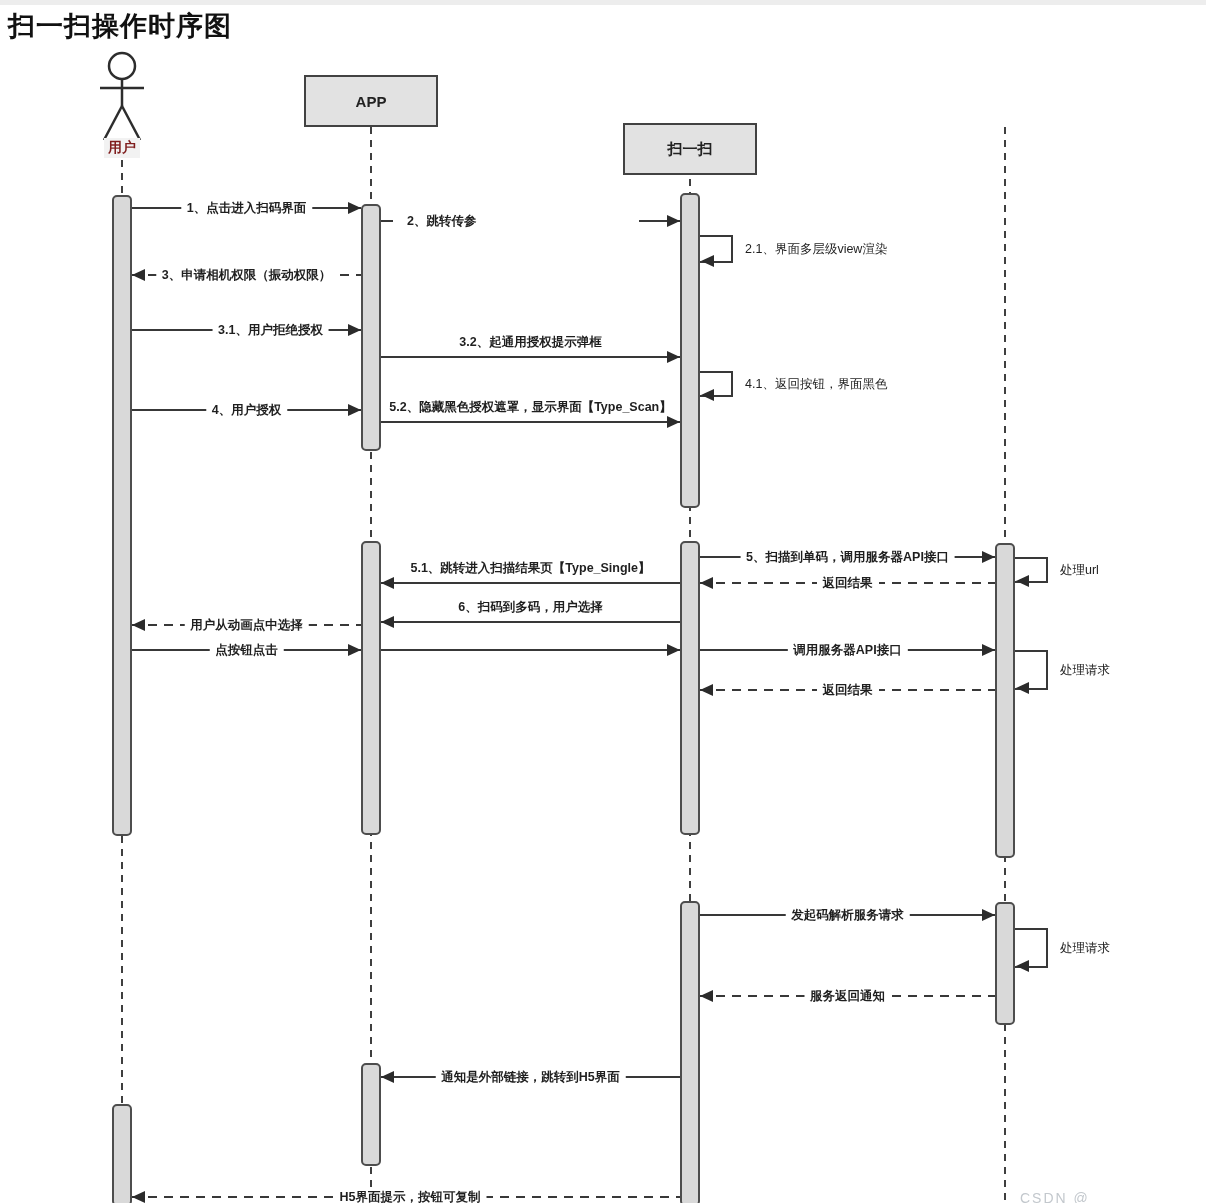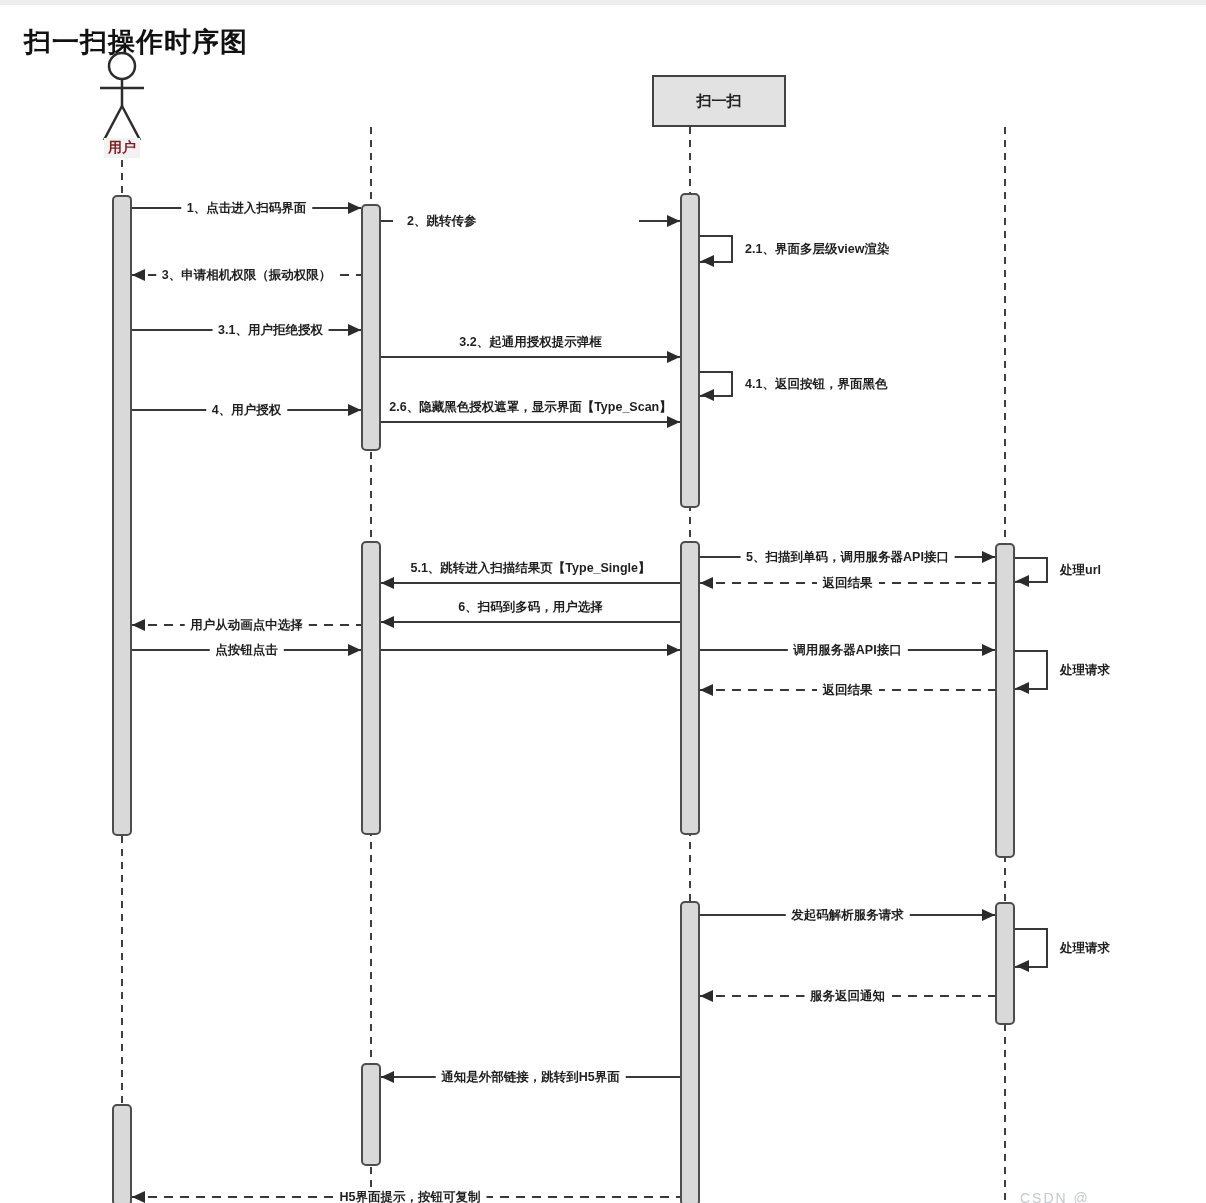--- a/index.html
+++ b/index.html
@@ -16,47 +16,48 @@
   .act{position:absolute;width:20px;background:#d9d9d9;border:2px solid #4d4d4d;border-radius:5px;box-sizing:border-box;}
   .msg-line{position:absolute;height:2px;background:#383838;}
   .msg-line.dashed{background:repeating-linear-gradient(90deg,#383838 0 9px,transparent 9px 16px);}
   .arrow-r{position:absolute;width:0;height:0;border-top:6px solid transparent;border-bottom:6px solid transparent;border-left:13px solid #2b2b2b;}
   .arrow-l{position:absolute;width:0;height:0;border-top:6px solid transparent;border-bottom:6px solid transparent;border-right:13px solid #2b2b2b;}
   .msg-label{position:absolute;transform:translateX(-50%);background:#fff;padding:0 6px;white-space:nowrap;
              font-size:12.5px;font-weight:600;line-height:18px;color:#1f1f1f;}
   .msg-label.above{background:transparent;}
   .msg-label.boxed{text-align:left;padding-left:14px;box-sizing:border-box;}
   .loop{position:absolute;width:33px;border:2px solid #383838;border-left:none;box-sizing:border-box;background:transparent;}
-  .loop-label{position:absolute;white-space:nowrap;font-size:12.5px;font-weight:700;line-height:18px;color:#1f1f1f;}
+  .loop-label{position:absolute;white-space:nowrap;font-size:12.5px;font-weight:400;line-height:18px;color:#1f1f1f;}
   .actor-label{position:absolute;transform:translateX(-50%);background:#f2f2f2;font-weight:700;font-size:14px;
                padding:1px 4px;white-space:nowrap;color:#7f1d1d;}
   .watermark{position:absolute;font-size:14px;color:#c3c8cd;letter-spacing:2px;white-space:nowrap;}
 </style>
 </head>
 <body>
 
 <div id="stage">
   <div class="top-strip"></div>
-  <h1 class="title" style="margin:16px;">扫一扫操作时序图</h1>
+  <h1 class="title" style="margin:0;">扫一扫操作时序图</h1>
 
   <svg width="90" height="96" style="position:absolute;left:77px;top:50px" viewBox="0 0 90 96">
     <circle cx="45" cy="16" r="13" fill="#ffffff" stroke="#2d2d2d" stroke-width="2.5"></circle>
     <line x1="45" y1="29" x2="45" y2="56" stroke="#2d2d2d" stroke-width="2.5"></line>
     <line x1="23" y1="38" x2="67" y2="38" stroke="#2d2d2d" stroke-width="2.5"></line>
     <line x1="45" y1="56" x2="27" y2="90" stroke="#2d2d2d" stroke-width="2.5"></line>
     <line x1="45" y1="56" x2="63" y2="90" stroke="#2d2d2d" stroke-width="2.5"></line>
   </svg>
   <div class="actor-label" style="left:122px;top:138px">用户</div>
 
   <div class="watermark" style="left:1020px;top:1190px">CSDN @</div>
 <div class="lifeline" style="left: 121px; top: 160px; height: 1043px;"></div>
     <div class="lifeline" style="left: 370px; top: 127px; height: 1076px;"></div>
     <div class="lifeline" style="left: 689px; top: 127px; height: 1076px;"></div>
     <div class="lifeline" style="left: 1004px; top: 127px; height: 1076px;"></div>
-    <div class="box" style="left: 652px;">扫一扫</div>
+    <div class="box" style="left: 304px;">APP</div>
+    <div class="box" style="left: 623px; margin-top: 48px;">扫一扫</div>
     <div class="act" style="left: 112px; top: 195px; height: 641px;"></div>
     <div class="act" style="left: 112px; top: 1104px; height: 102px;"></div>
     <div class="act" style="left: 361px; top: 204px; height: 247px;"></div>
     <div class="act" style="left: 361px; top: 541px; height: 294px;"></div>
     <div class="act" style="left: 361px; top: 1063px; height: 103px;"></div>
     <div class="act" style="left: 680px; top: 193px; height: 315px;"></div>
     <div class="act" style="left: 680px; top: 541px; height: 294px;"></div>
     <div class="act" style="left: 680px; top: 901px; height: 305px;"></div>
     <div class="act" style="left: 995px; top: 543px; height: 315px;"></div>
     <div class="act" style="left: 995px; top: 902px; height: 123px;"></div>
@@ -88,21 +89,21 @@
     <div class="arrow-r" style="left: 348px; top: 324px;"></div>
     <div class="msg-label" style="left: 246.5px; top: 321px; margin-left: 24px;">3.1、用户拒绝授权</div>
     <div class="msg-line" style="left: 381px; width: 299px; top: 356px;"></div>
     <div class="arrow-r" style="left: 667px; top: 351px;"></div>
     <div class="msg-label above" style="left: 530.5px; top: 333px;">3.2、起通用授权提示弹框</div>
     <div class="msg-line" style="left: 132px; width: 229px; top: 409px;"></div>
     <div class="arrow-r" style="left: 348px; top: 404px;"></div>
     <div class="msg-label" style="left: 246.5px; top: 401px;">4、用户授权</div>
     <div class="msg-line" style="left: 381px; width: 299px; top: 421px;"></div>
     <div class="arrow-r" style="left: 667px; top: 416px;"></div>
-    <div class="msg-label above" style="left: 530.5px; top: 398px;">2.6、隐藏黑色授权遮罩，显示界面【Type_Scan】</div>
+    <div class="msg-label above" style="left: 530.5px; top: 398px;">5.2、隐藏黑色授权遮罩，显示界面【Type_Scan】</div>
     <div class="msg-line" style="left: 700px; width: 295px; top: 556px;"></div>
     <div class="arrow-r" style="left: 982px; top: 551px;"></div>
     <div class="msg-label" style="left: 847.5px; top: 548px;">5、扫描到单码，调用服务器API接口</div>
     <div class="msg-line dashed" style="left: 700px; width: 295px; top: 582px;"></div>
     <div class="arrow-l" style="left: 700px; top: 577px;"></div>
     <div class="msg-label" style="left: 847.5px; top: 574px;">返回结果</div>
     <div class="msg-line" style="left: 381px; width: 299px; top: 582px;"></div>
     <div class="arrow-l" style="left: 381px; top: 577px;"></div>
     <div class="msg-label above" style="left: 530.5px; top: 559px;">5.1、跳转进入扫描结果页【Type_Single】</div>
     <div class="msg-line" style="left: 381px; width: 299px; top: 621px;"></div>

